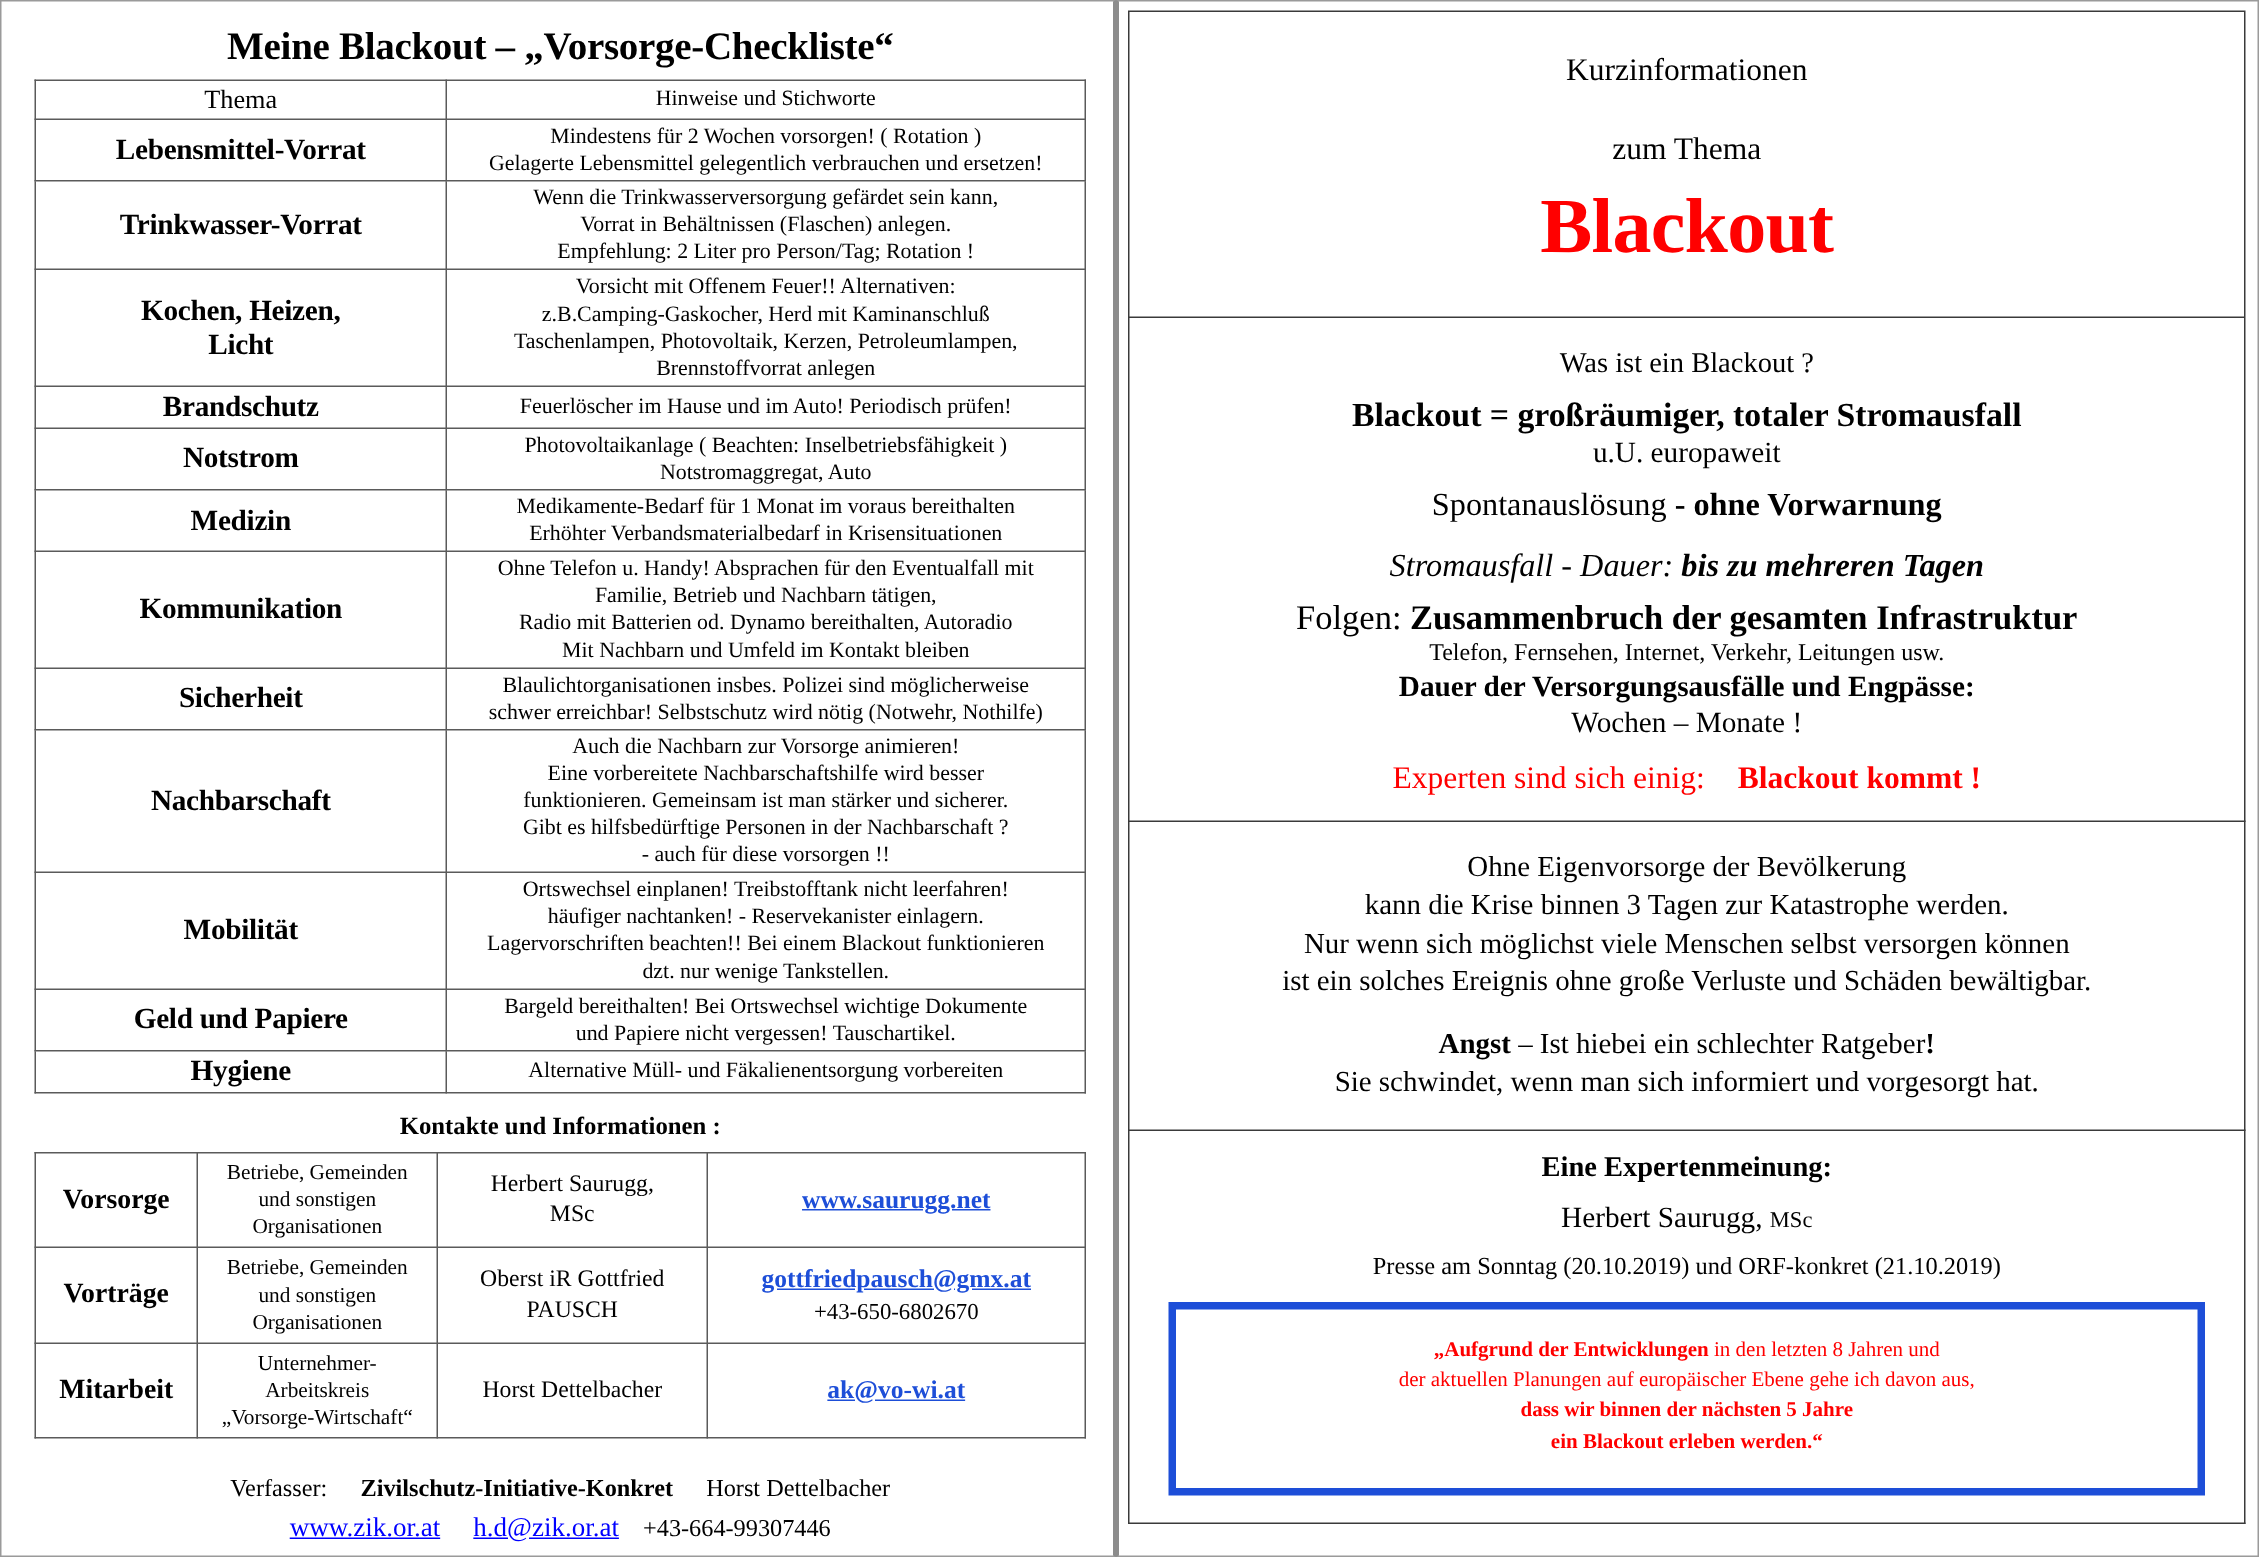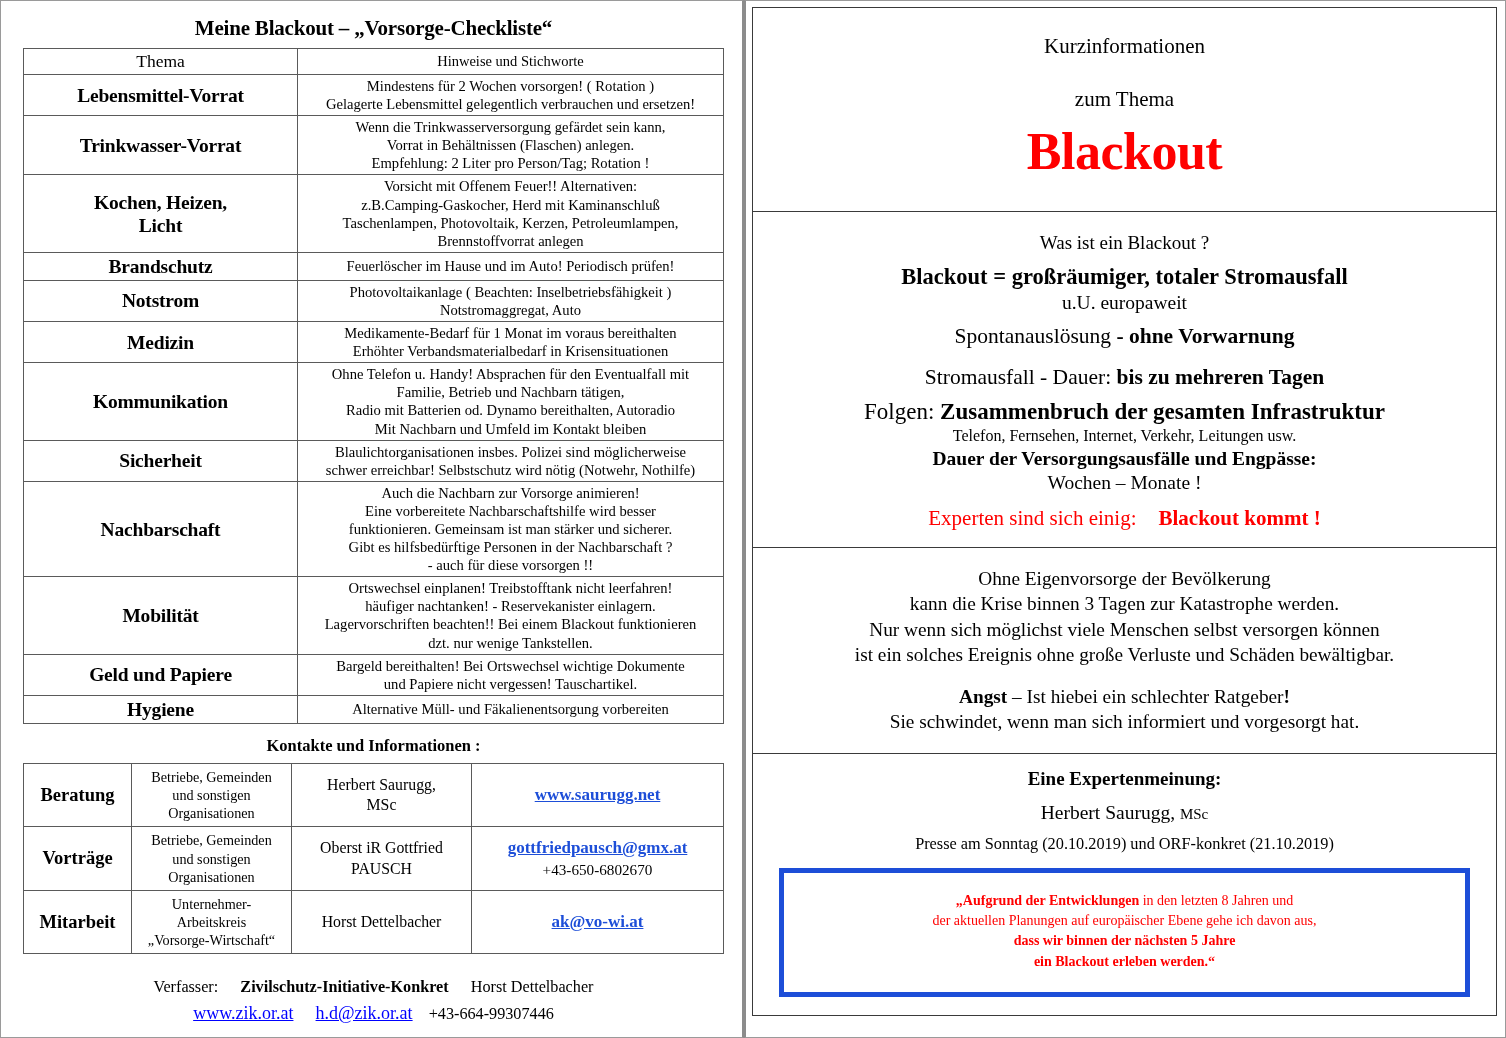--- a/index.html
+++ b/index.html
@@ -25,21 +25,21 @@
     position: relative;
     width: 762px; height: 1038px;
     border: 1px solid #9a9a9a;
     border-left: 2px solid #8c8c8c;
     padding: 6px 8px 6px 6px;
   }
 
   .main-title {
     text-align: center;
     font-weight: bold;
-    font-size: 21px;
+    font-size: 26px;
     letter-spacing: -0.2px;
     margin: 5px 0 7px 0;
   }
 
   
   table.checklist {
     width: 100%;
     border-collapse: collapse;
     table-layout: fixed;
   }
@@ -132,21 +132,21 @@
     color: #ff0000; font-weight: bold; font-size: 52px;
     letter-spacing: -0.5px; margin: 10px 0 26px 0;
   }
 
   .s2-q   { font-size: 19px; margin: 16px 0 10px 0; }
   .s2-b1  { font-size: 22.5px; margin: 0 0 2px 0; }
   .s2-b1 b { font-weight: bold; }
   .s2-u   { font-size: 19.5px; margin: 0 0 10px 0; }
   .s2-sp  { font-size: 21.5px; margin: 0 0 9px 0; }
   .s2-sp b { font-weight: bold; }
-  .s2-sd  { font-size: 21.5px; margin: 16px 0 9px 0; }
+  .s2-sd  { font-size: 21.5px; margin: 16px 0 9px 0; font-style: italic; }
   .s2-sd b { font-weight: bold; }
   .s2-fo  { font-size: 23px; margin: 0 0 2px 0; }
   .s2-fo b { font-weight: bold; }
   .s2-sub { font-size: 16px; margin: 0 0 3px 0; }
   .s2-dv  { font-size: 19.5px; font-weight: bold; margin: 0 0 2px 0; }
   .s2-wm  { font-size: 19.5px; margin: 0 0 12px 0; }
   .s2-exp {
     color: #ff0000; font-size: 21px; margin: 0 0 12px 0;
   }
   .s2-exp b { font-weight: bold; margin-top: 14px; }
@@ -316,21 +316,21 @@
 
     <table class="kontakte">
       <colgroup>
           <col class="k1">
           <col class="k2">
           <col class="k3">
           <col class="k4">
         </colgroup>
       <tbody>
           <tr>
-            <td class="k-role">Beratung</td>
+            <td class="k-role">Vorsorge</td>
             <td class="k-org">
               <div>Betriebe, Gemeinden</div>
               <div>und sonstigen</div>
               <div>Organisationen</div>
             </td>
             <td class="k-name">
               <div>Herbert Saurugg,</div>
               <div>MSc</div>
             </td>
             <td class="k-contact"><a class="link" href="#">www.saurugg.net</a></td>

